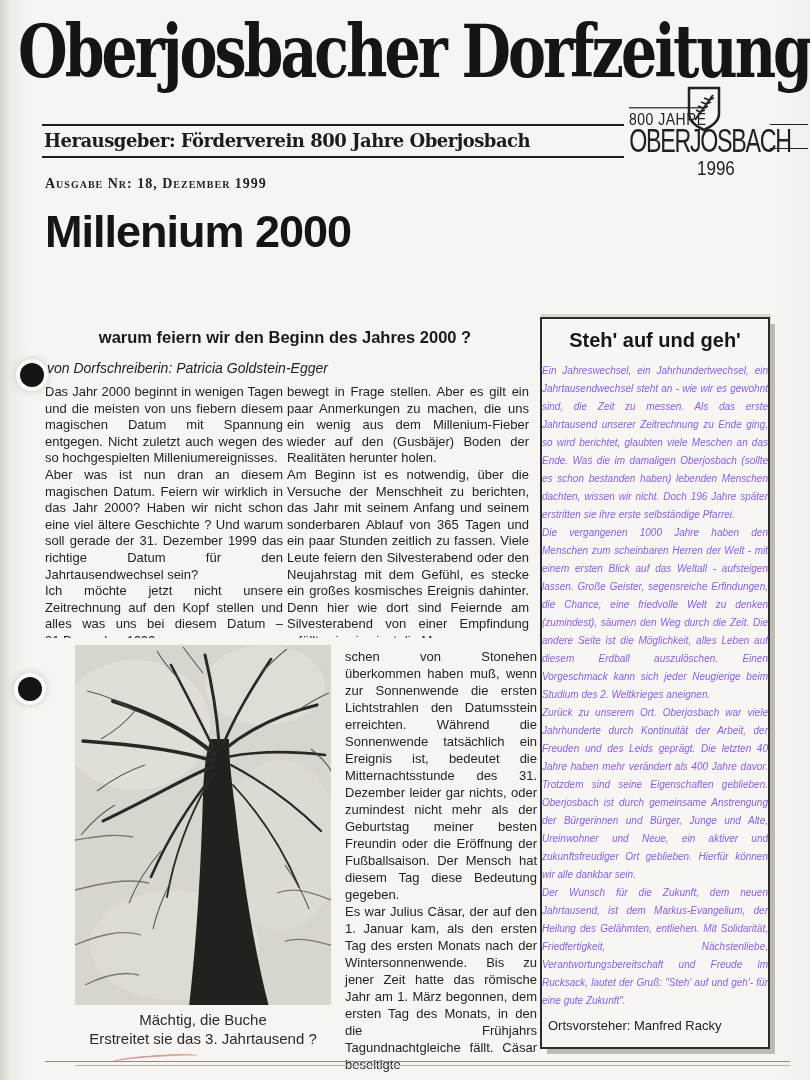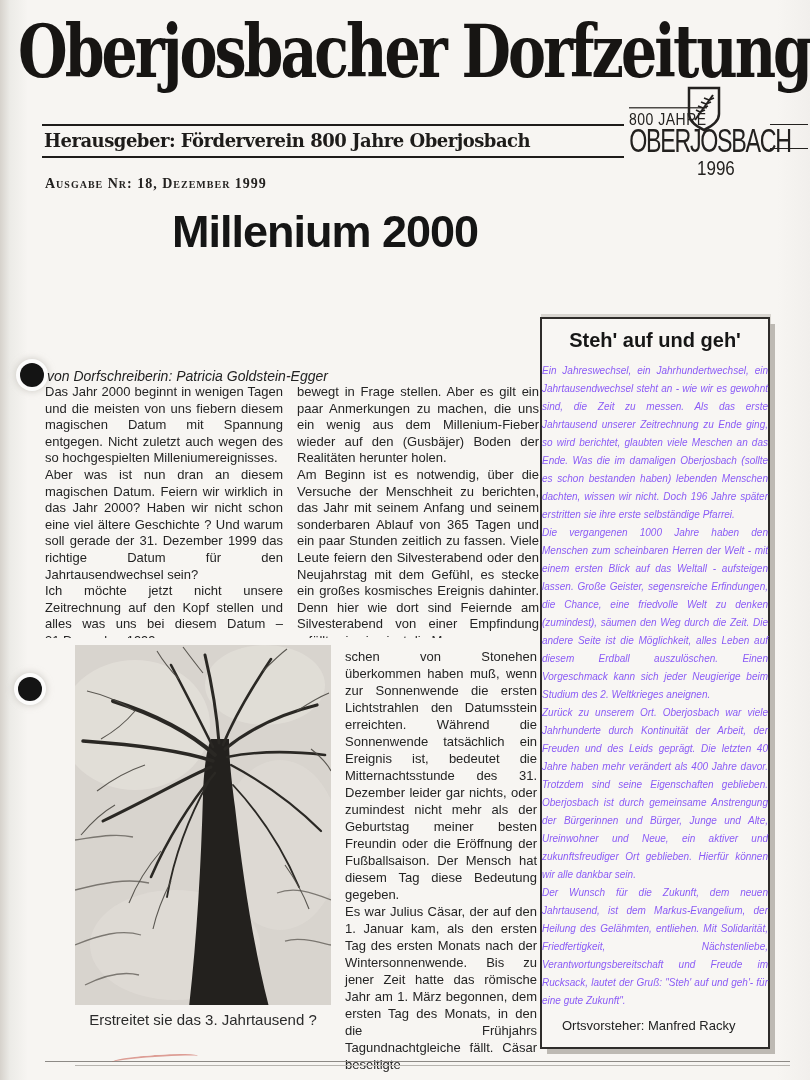--- a/index.html
+++ b/index.html
@@ -20,44 +20,44 @@
         transform:scaleY(1.2);color:#23211f;border-top:1.5px solid #23211f;padding-top:1px;}
   .logo-name{position:absolute;top:36px;left:-10px;width:210px;text-align:center;font-size:27px;
         letter-spacing:-1.5px;transform:scale(0.86,1.25);transform-origin:center top;color:#23211f;}
   .logo-year{position:absolute;top:73px;left:82px;font-size:17px;transform:scaleY(1.2);color:#23211f;}
   .logo-rule{position:absolute;left:155px;width:38px;border-top:1.5px solid #23211f;}
   .rule-t{top:38px;} .rule-b{top:62px;}
   .issue{top:176px;left:45px;font-family:"Liberation Serif",serif;font-weight:700;font-size:14px;
         font-variant:small-caps;letter-spacing:1px;color:#242220;}
 
   
-  .headline{top:206px;left:45px;width:560px;text-align:center;font-size:45px;font-weight:700;letter-spacing:-1px;color:#151515;}
+  .headline{top:206px;left:45px;width:560px;text-align:left;font-size:45px;font-weight:700;letter-spacing:-1px;color:#151515;}
   .subhead{top:284px;left:45px;width:480px;text-align:center;font-size:29px;font-weight:700;color:#1a1a1a;}
   .question{top:328px;left:45px;width:480px;text-align:center;font-size:16.5px;font-weight:700;color:#1a1a1a;}
-  .byline{top:368px;left:47px;font-size:14px;font-style:italic;color:#222;}
+  .byline{top:360px;left:47px;font-size:14px;font-style:italic;color:#222;}
 
   
-  .rowA{top:384px;left:45px;width:494px;height:254px;display:flex;gap:14px;overflow:hidden;}
+  .rowA{top:384px;left:45px;width:494px;height:254px;display:flex;gap:4px;overflow:hidden;}
   .col{font-size:13px;line-height:16.6px;text-align:justify;color:#242424;}
   .col p{margin:0;}
   .col1{width:238px;} .col2{width:242px;}
   .rowB{top:638px;left:45px;width:494px;display:flex;}
   .photo-block{margin-left:30px;margin-top:7px;width:256px;}
   .photo-frame{width:256px;height:360px;overflow:hidden;}
   .caption{margin-top:5px;text-align:center;font-size:15px;line-height:19px;color:#2b2b2b;}
   .narrowcol{width:192px;margin-left:14px;padding-top:10px;font-size:13px;line-height:17px;text-align:justify;color:#242424;}
   .narrowcol p{margin:0;}
 
   
   .sidebar{top:317px;left:540px;width:230px;height:732px;background:#f8f6f3;
         border:2px solid #2e2c2a;box-shadow:6px 6px 0 -1px #bdb9b3,1px -3px 0 0 #d8d5d0;
         padding:8px 0;box-sizing:border-box;}
   .sidebar-title{text-align:center;font-size:20px;font-weight:700;margin:2px 0 10px;color:#161616;}
   .sidebar p{margin:0;font-size:10px;line-height:18px;font-style:italic;text-align:justify;color:#8b5cf6;}
-  .signature{position:absolute;bottom:14px;left:20px;font-size:13px;font-style:normal;color:#222;}
+  .signature{position:absolute;bottom:14px;left:6px;font-size:13px;font-style:normal;color:#222;}
 
   
   .hole{position:absolute;width:24px;height:24px;border-radius:50%;background:#141414;
         box-shadow:0 0 0 4px rgba(255,255,255,0.9),0 0 6px 5px rgba(190,186,180,0.6);}
   .hole1{top:363px;left:20px;} .hole2{top:677px;left:18px;}
   .footer-rule{top:1061px;left:45px;width:745px;border-top:1.2px solid #8d8a86;}
   .footer-rule::after{content:"";position:absolute;top:3px;left:30px;width:715px;border-top:1px solid #b7b4af;}
   .pen-mark{top:1055px;left:112px;width:86px;height:6px;border-top:2px solid rgba(196,70,56,0.5);
         border-radius:50%;transform:rotate(-4deg);}
 </style>
@@ -93,20 +93,21 @@
     <span class="logo-800">800 JAHRE</span>
     <span class="logo-name">OBERJOSBACH</span>
     <span class="logo-year">1996</span>
     <span class="logo-rule rule-t"></span>
     <span class="logo-rule rule-b"></span>
   </div>
 
   <div class="issue abs">Ausgabe Nr: 18, Dezember 1999</div>
 
   <div class="headline abs">Millenium 2000</div>
+  <div class="question abs">warum feiern wir den Beginn des Jahres 2000 ?</div>
   <div class="byline abs">von Dorfschreiberin: Patricia Goldstein-Egger</div>
 
   <div class="rowA abs">
     <div class="col col1">
       <p>Das Jahr 2000 beginnt in wenigen Tagen und die meisten von uns fiebern diesem magischen Datum mit Spannung entgegen. Nicht zuletzt auch wegen des so hochgespielten Milleniumereignisses.</p>
       <p>Aber was ist nun dran an diesem magischen Datum. Feiern wir wirklich in das Jahr 2000? Haben wir nicht schon eine viel ältere Geschichte ? Und warum soll gerade der 31. Dezember 1999 das richtige Datum für den Jahrtausendwechsel sein?</p>
       <p>Ich möchte jetzt nicht unsere Zeitrechnung auf den Kopf stellen und alles was uns bei diesem Datum – 31.Dezember 1999 –</p>
     </div>
     <div class="col col2">
       <p>bewegt in Frage stellen. Aber es gilt ein paar Anmerkungen zu machen, die uns ein wenig aus dem Millenium-Fieber wieder auf den (Gusbäjer) Boden der Realitäten herunter holen.</p>
@@ -160,20 +161,21 @@
             <path d="M128,28 C120,18 114,10 108,2"></path>
             <path d="M188,26 C196,18 204,10 212,4"></path>
             <path d="M104,34 C96,26 88,16 82,6"></path>
             <path d="M210,220 C220,234 228,248 234,264"></path>
             <path d="M96,236 C88,252 82,266 78,284"></path>
             <path d="M70,120 C52,126 38,134 22,146"></path>
           </g>
         </svg>
       </div>
       <div class="caption">
+        <div>Mächtig, die Buche</div>
         <div>Erstreitet sie das 3. Jahrtausend ?</div>
       </div>
     </div>
     <div class="narrowcol">
       <p>schen von Stonehen überkommen haben muß, wenn zur Sonnenwende die ersten Lichtstrahlen den Datumsstein erreichten. Während die Sonnenwende tatsächlich ein Ereignis ist, bedeutet die Mitternachtsstunde des 31. Dezember leider gar nichts, oder zumindest nicht mehr als der Geburtstag meiner besten Freundin oder die Eröffnung der Fußballsaison. Der Mensch hat diesem Tag diese Bedeutung gegeben.</p>
       <p>Es war Julius Cäsar, der auf den 1. Januar kam, als den ersten Tag des ersten Monats nach der Wintersonnenwende. Bis zu jener Zeit hatte das römische Jahr am 1. März begonnen, dem ersten Tag des Monats, in den die Frühjahrs Tagundnachtgleiche fällt. Cäsar beseitigte</p>
     </div>
   </div>
 
   <div class="sidebar abs">

